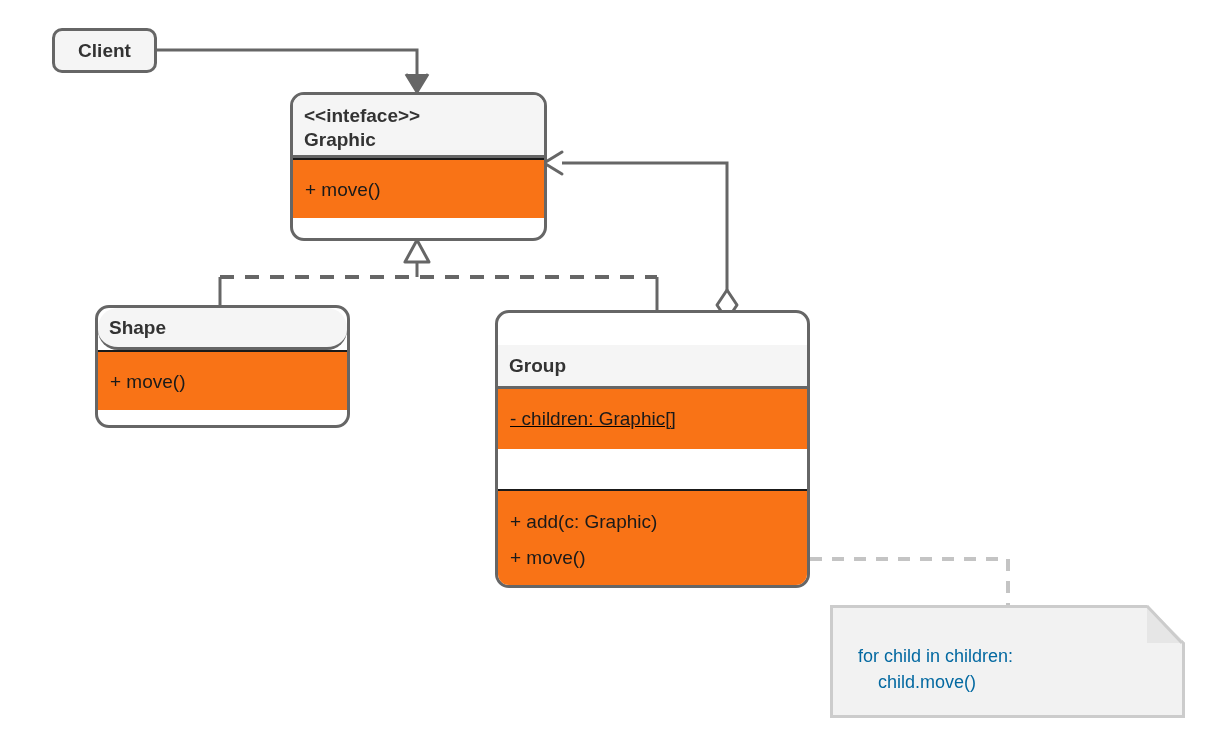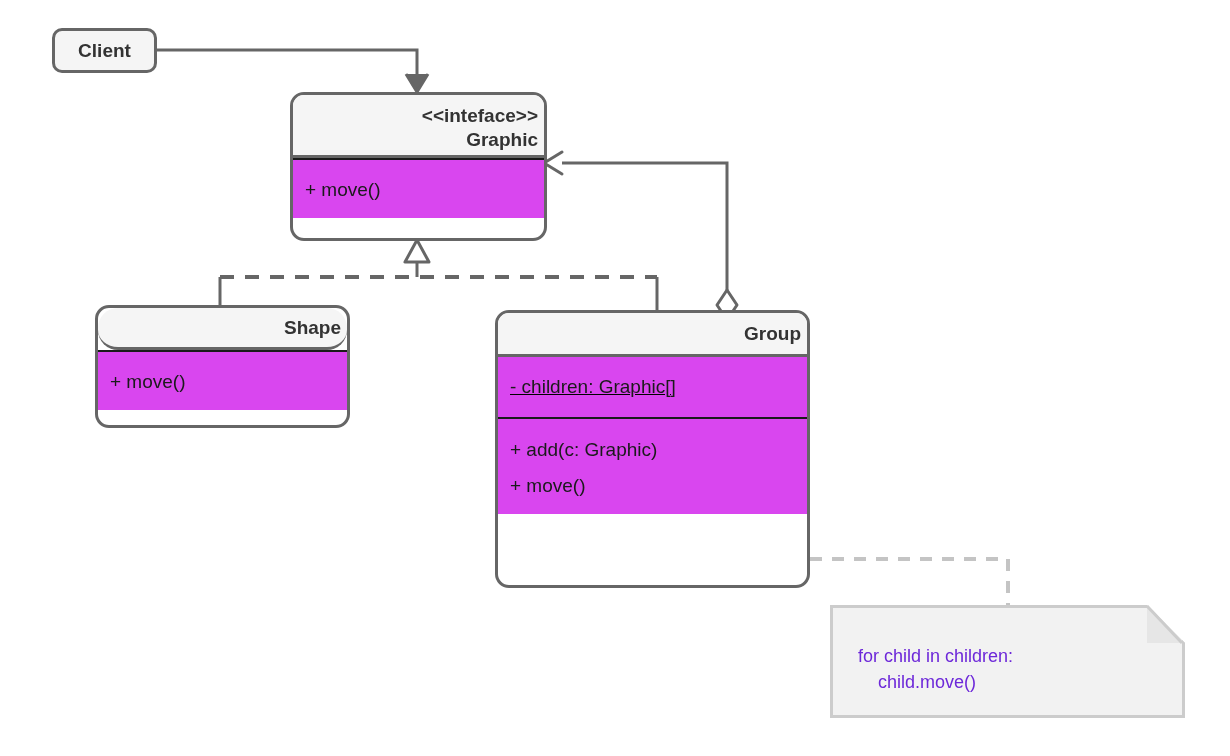--- a/index.html
+++ b/index.html
@@ -33,35 +33,36 @@
     box-sizing: border-box;
     border: 3px solid #666666;
     border-radius: 14px;
     background: #ffffff;
     overflow: hidden;
   }
   .uml-header {
     box-sizing: border-box;
     background: #f5f5f5;
     border-bottom: 3px solid #666666;
-    text-align: right;
+    text-align: left;
     font-weight: bold;
     color: #333333;
     font-size: 19px;
     line-height: 24px;
     padding: 9px 6px 8px 11px;
     white-space: pre-line;
   }
   .uml-section {
     box-sizing: border-box;
-    background: #d946ef;
+    background: #f97316;
     padding: 10px 10px 10px 12px;
   }
   .uml-section + .uml-section {
     border-top: 2px solid #1a1a1a;
+    margin-top: 40px;
   }
   .uml-row {
     font-size: 19px;
     line-height: 22px;
     color: #1a1a1a;
     padding: 7px 0 7px 0;
     white-space: nowrap;
   }
 
   
@@ -111,21 +112,21 @@
     right: 0;
     width: 42px;
     height: 42px;
   }
   .note-text {
     position: absolute;
     left: 28px;
     top: 38px;
     font-size: 18px;
     line-height: 26px;
-    color: #6d28d9;
+    color: #0369a1;
     white-space: pre;
   }
 </style>
 </head>
 <body>
 
 <div id="canvas">
 
   <svg id="edges" viewBox="0 0 1230 756" xmlns="http://www.w3.org/2000/svg">
 
@@ -173,21 +174,21 @@
   </div>
 
   <div class="uml-box" style="left:95px; top:305px; width:255px; height:123px;">
     <div class="uml-header" style="height:42px; padding-top:8px;border-radius:20px;">Shape</div>
     <div class="uml-section" style="border-top:2px solid #1a1a1a; padding-top:12px;">
       <div class="uml-row">+ move()</div>
     </div>
   </div>
 
   <div class="uml-box" style="left:495px; top:310px; width:315px; height:278px;">
-    <div class="uml-header" style="height:44px; padding-top:9px;">Group</div>
+    <div class="uml-header" style="height:44px; padding-top:9px;margin-top:32px;">Group</div>
     <div class="uml-section" style="padding:12px 10px 12px 12px;text-decoration:underline;">
       <div class="uml-row">- children: Graphic[]</div>
     </div>
     <div class="uml-section" style="padding:13px 10px 10px 12px;">
       <div class="uml-row">+ add(c: Graphic)</div>
       <div class="uml-row">+ move()</div>
     </div>
   </div>
 
   <div class="note" style="left:830px; top:605px; width:355px; height:113px;">

